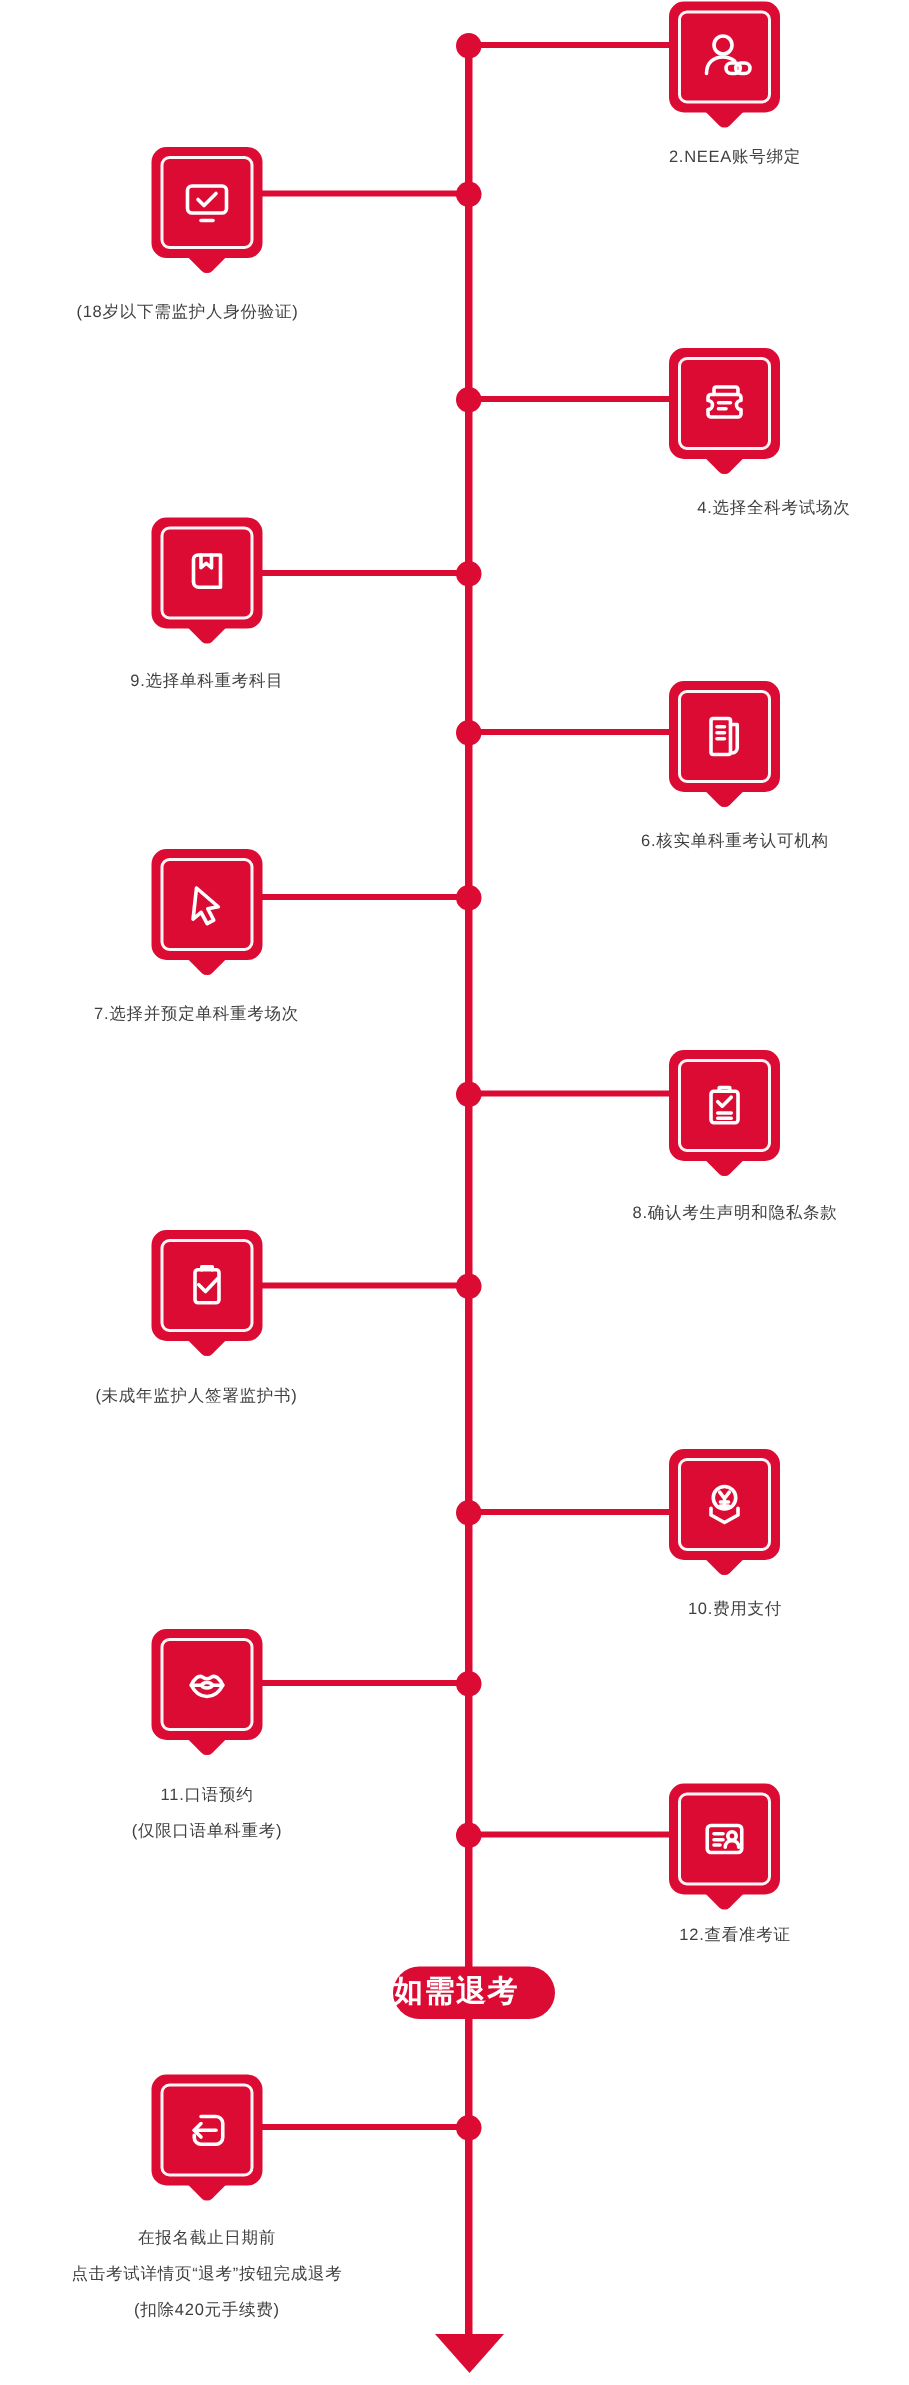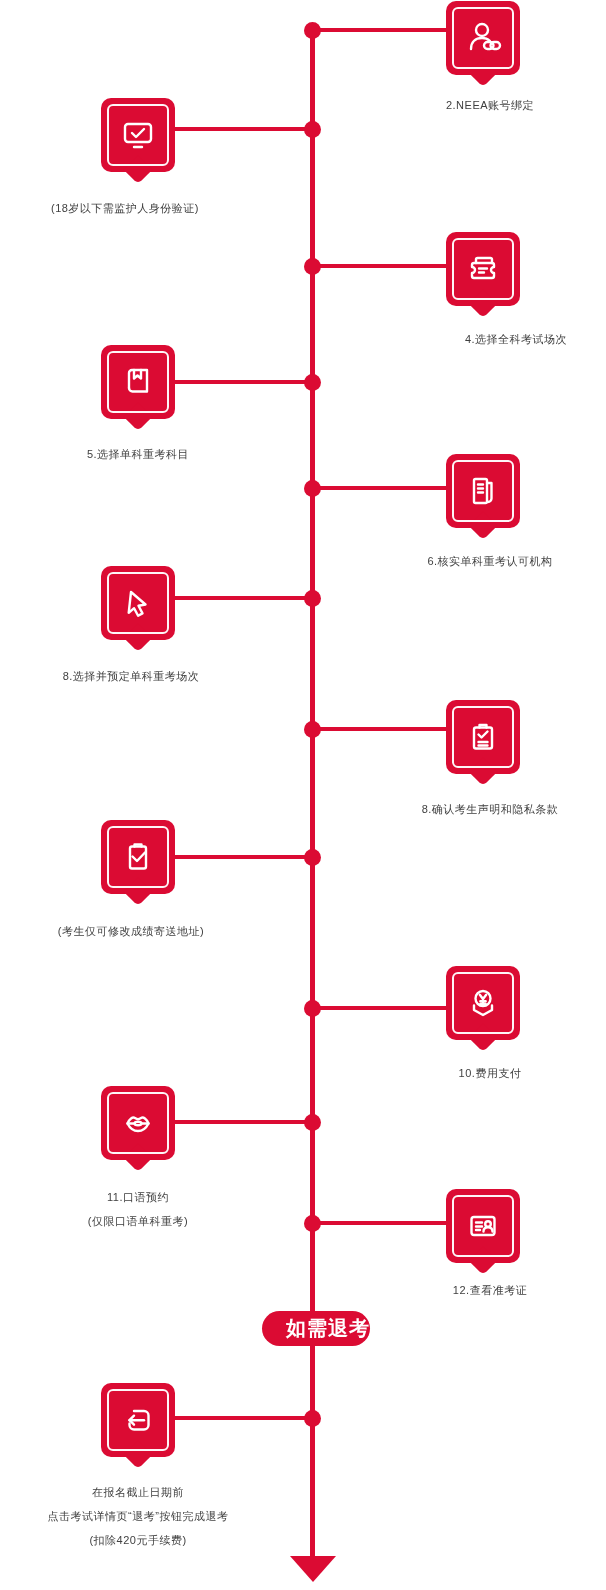--- a/index.html
+++ b/index.html
@@ -32,21 +32,21 @@
     display:flex;align-items:center;justify-content:center;
   }
   .ic{stroke:#fff;stroke-width:2.4;fill:none;stroke-linecap:round;stroke-linejoin:round;}
   .label{
     position:absolute;transform:translateX(-50%);text-align:center;white-space:nowrap;
     font-size:11px;line-height:24px;color:var(--text);letter-spacing:.5px;
   }
   .badge{
     position:absolute;left:262px;top:1311px;width:108px;height:35px;border-radius:18px;
     background:var(--red);color:#fff;font-size:20px;font-weight:bold;line-height:35px;
-    text-align:right;letter-spacing:1px;
+    text-align:left;letter-spacing:1px;
   }
 </style>
 </head>
 <body>
 
 <div class="canvas">
 
   <div class="vline"></div>
   <div class="arrow-down"></div>
 
@@ -130,21 +130,21 @@
       <span class="tail"></span>
       <span class="inner">
           <svg class="ic" width="44" height="44" viewBox="0 0 44 44">
         <path d="M13 28V13a3 3 0 0 1 3-3h15v21"></path>
         <path d="M18 10v8.5l3.5-3 3.5 3V10"></path>
         <path d="M13 28a3.5 3.5 0 0 0 3.5 3.5H31"></path>
       </svg>
         </span>
     </div>
     <div class="label" style="left:138px;top:442px">
-      <div>5.选择单科重考科目</div>
+      <div>9.选择单科重考科目</div>
     </div>
   </div>
 
   <div>
     <div class="tile" style="left:446px;top:454px">
       <span class="tail"></span>
       <span class="inner">
           <svg class="ic" width="44" height="44" viewBox="0 0 44 44">
         <rect x="13" y="10" width="13" height="24" rx="1.5"></rect>
         <path d="M17 15.5h5M17 19.5h5M17 23.5h5"></path>
@@ -160,21 +160,21 @@
   <div>
     <div class="tile" style="left:101px;top:566px">
       <span class="tail"></span>
       <span class="inner">
           <svg class="ic" width="44" height="44" viewBox="0 0 44 44">
         <path d="M15 11l14.5 12.5-7 1.3 4 7.6-4.4 2.4-4-7.6-5.4 4.6z"></path>
       </svg>
         </span>
     </div>
     <div class="label" style="left:131px;top:664px">
-      <div>8.选择并预定单科重考场次</div>
+      <div>7.选择并预定单科重考场次</div>
     </div>
   </div>
 
   <div>
     <div class="tile" style="left:446px;top:700px">
       <span class="tail"></span>
       <span class="inner">
           <svg class="ic" width="44" height="44" viewBox="0 0 44 44">
         <rect x="13" y="12.5" width="18" height="21" rx="2"></rect>
         <path d="M18.5 12.5V10h7v2.5"></path>
@@ -193,21 +193,21 @@
       <span class="tail"></span>
       <span class="inner">
           <svg class="ic" width="44" height="44" viewBox="0 0 44 44">
         <rect x="14" y="11.5" width="16" height="22" rx="2"></rect>
         <path d="M18.5 11.5V9.5h7v2"></path>
         <path d="M16.5 21.5l4.5 4.5 8-8.5"></path>
       </svg>
         </span>
     </div>
     <div class="label" style="left:131px;top:919px">
-      <div>(考生仅可修改成绩寄送地址)</div>
+      <div>(未成年监护人签署监护书)</div>
     </div>
   </div>
 
   <div>
     <div class="tile" style="left:446px;top:966px">
       <span class="tail"></span>
       <span class="inner">
           <svg class="ic" width="44" height="44" viewBox="0 0 44 44">
         <circle cx="22" cy="17.5" r="7.5"></circle>
         <path d="M18.8 13.8l3.2 4.2 3.2-4.2M22 18v5.5M19.3 20.3h5.4M19.3 23h5.4"></path>

